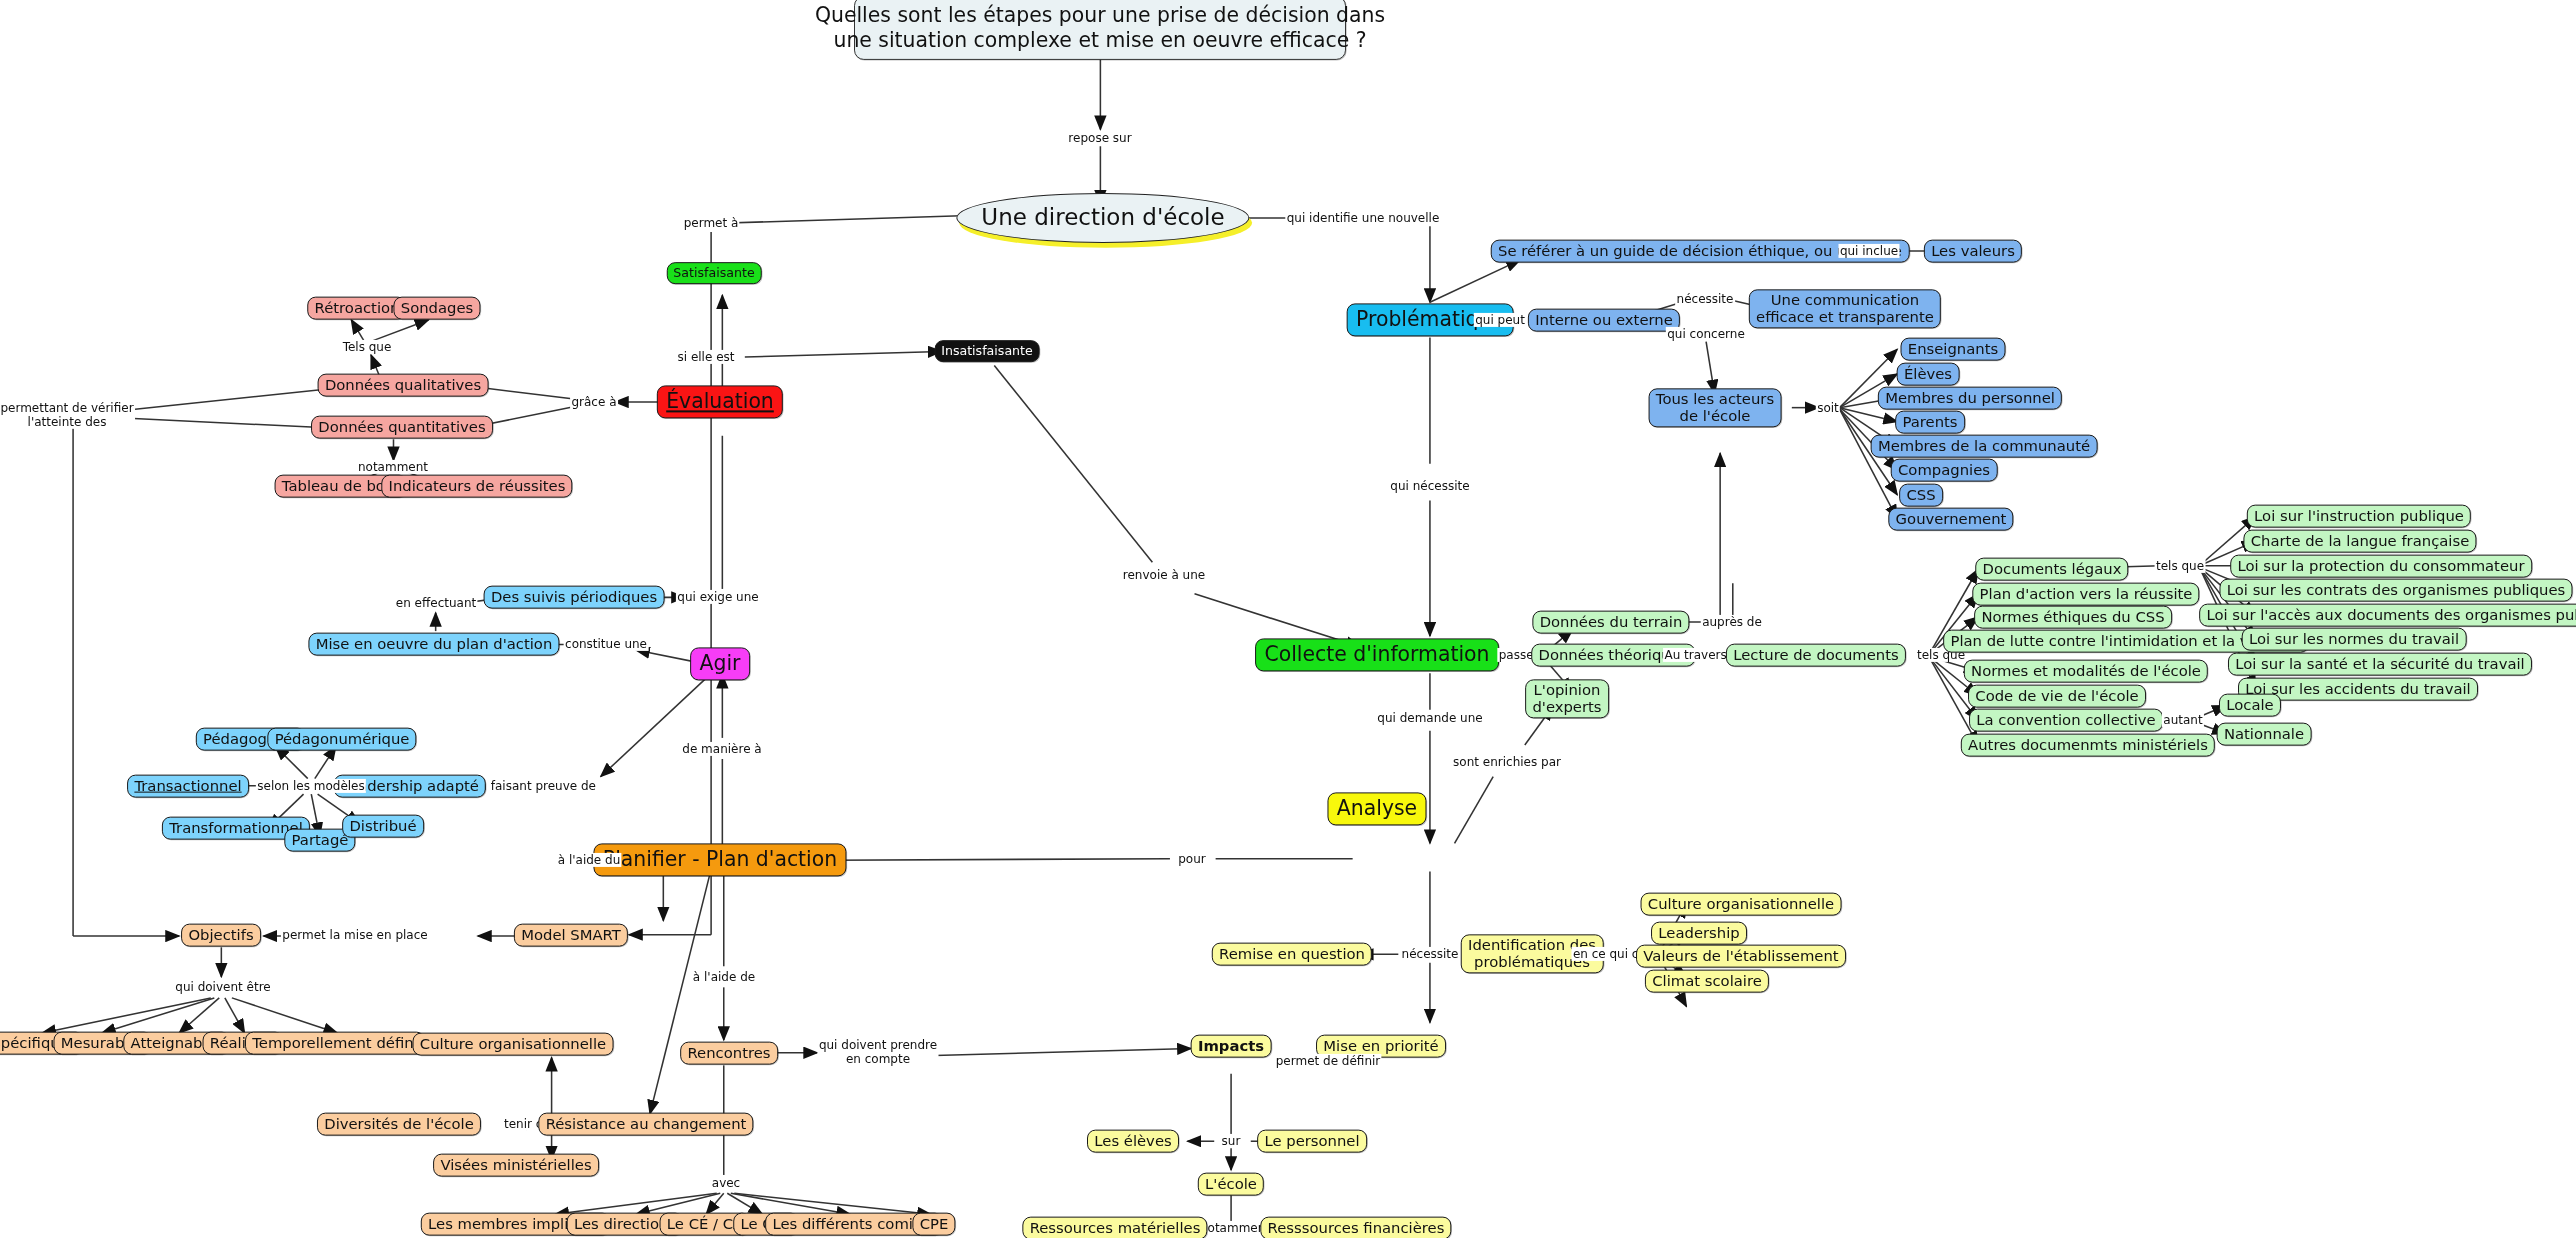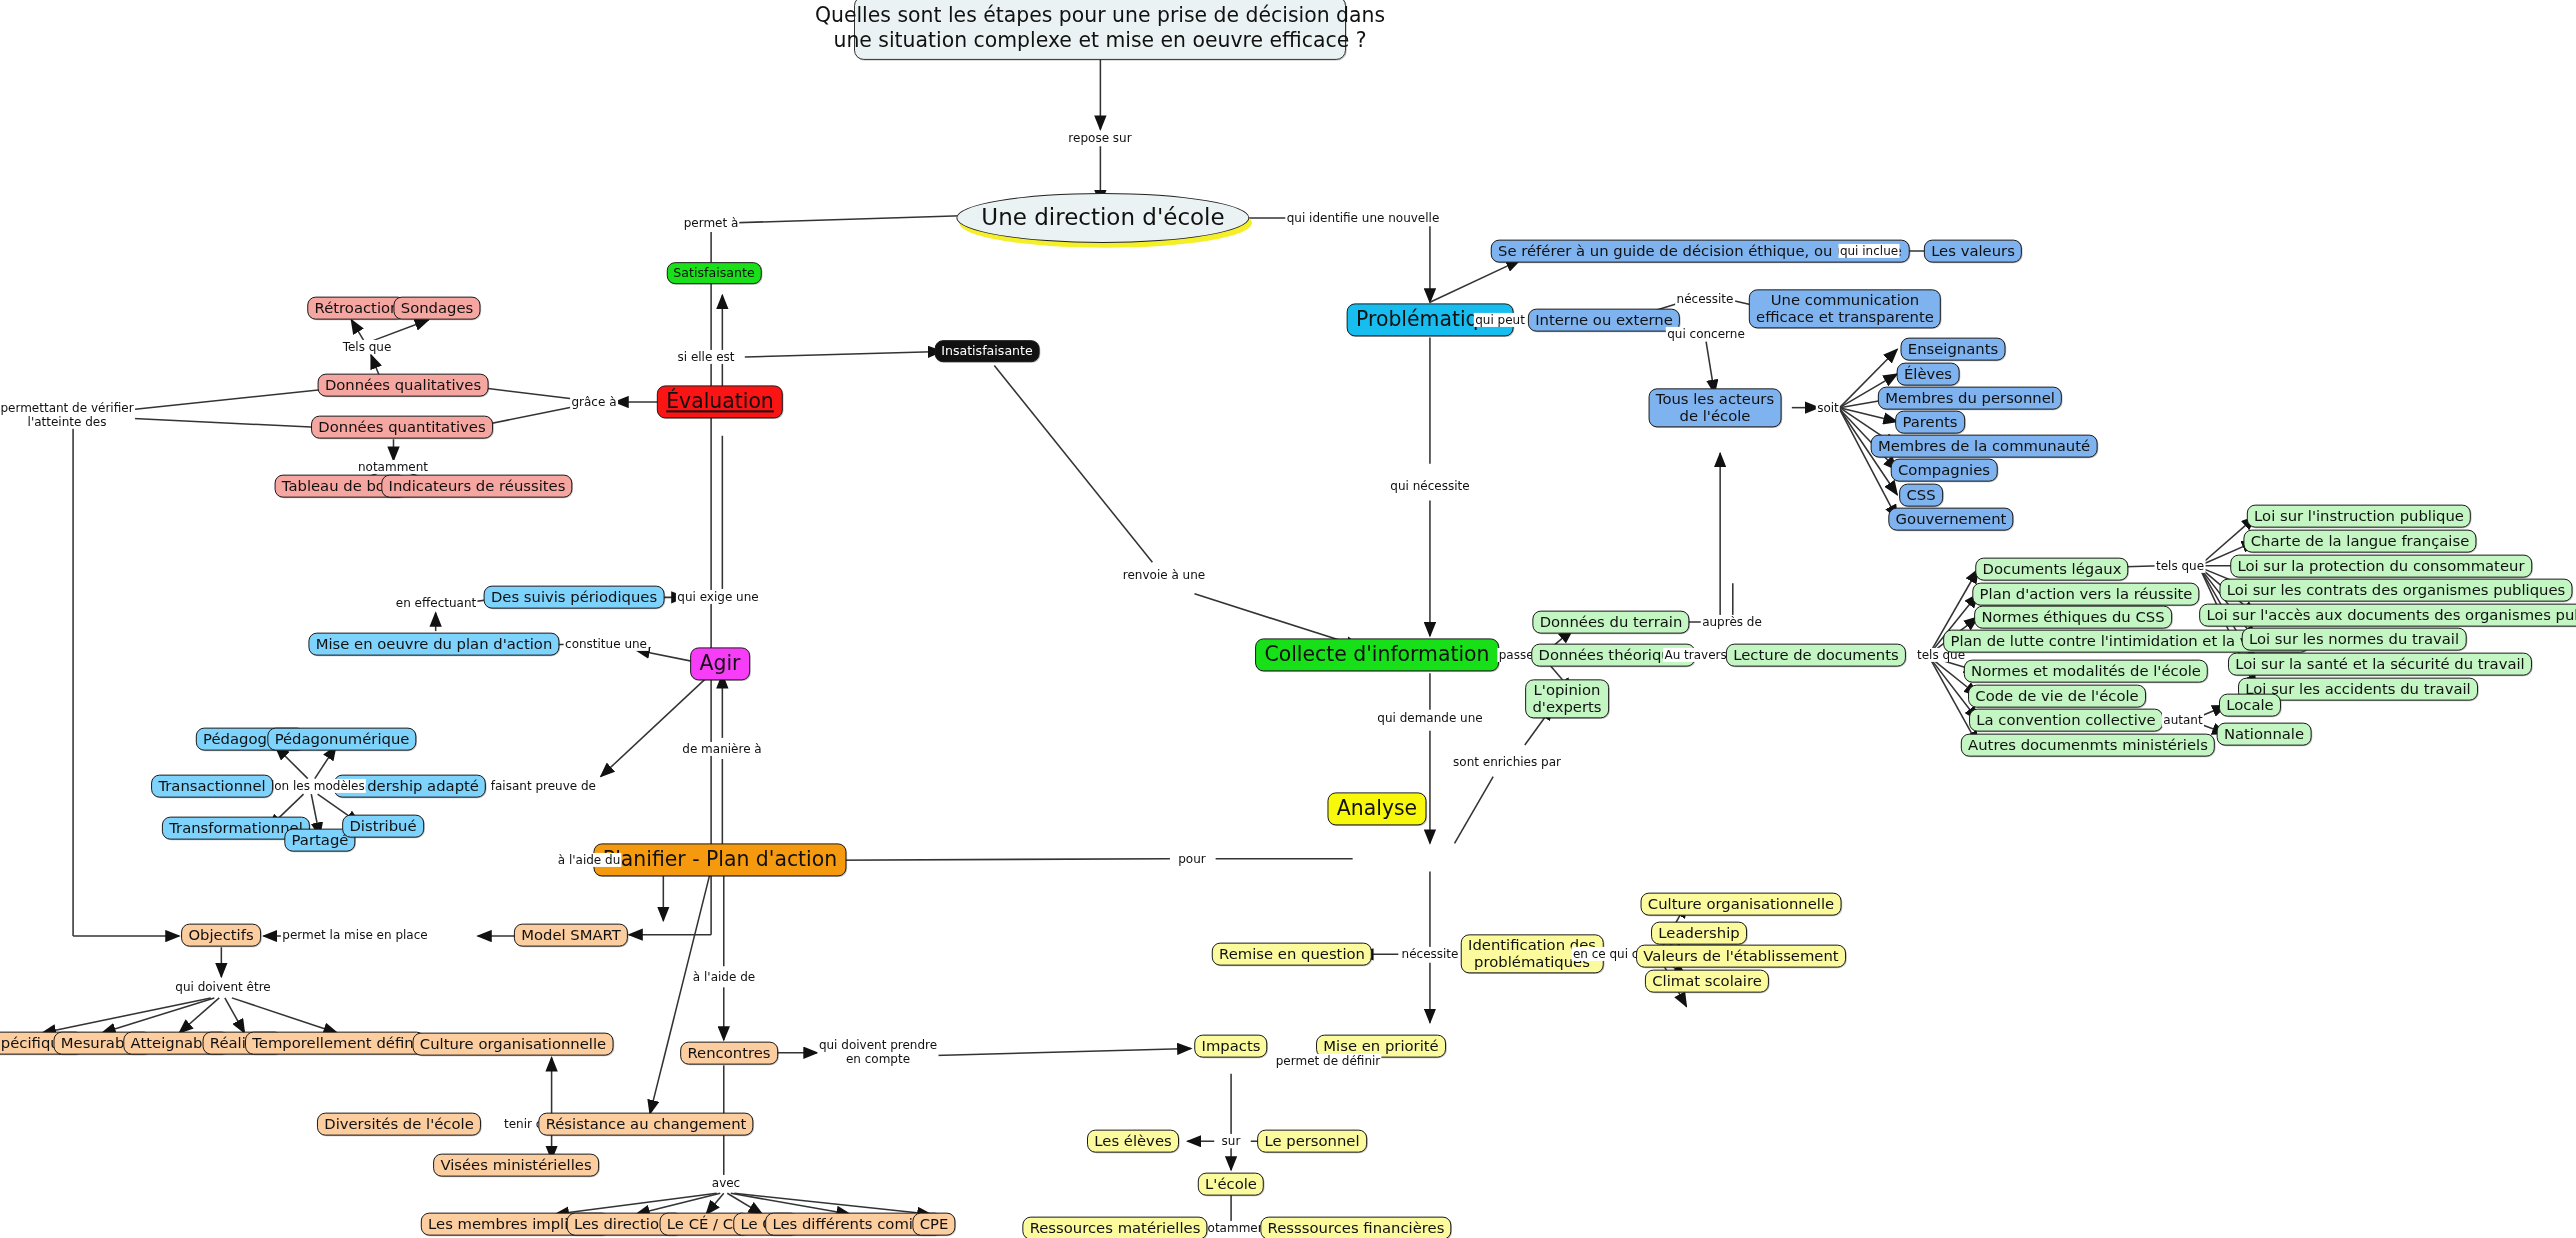--- a/index.html
+++ b/index.html
@@ -350,21 +350,21 @@
 problématiques</div>
 
   <div class="elabel" style="left:1630px;top:954px;">en ce qui concerne</div>
   <div class="node c-yellow sz-m" style="left:1741px;top:904px;">Culture organisationnelle</div>
   <div class="node c-yellow sz-m" style="left:1699px;top:933px;">Leadership</div>
   <div class="node c-yellow sz-m" style="left:1741px;top:956px;">Valeurs de l'établissement</div>
   <div class="node c-yellow sz-m" style="left:1707px;top:981px;">Climat scolaire</div>
 
   <div class="node c-yellow sz-m" style="left:1381px;top:1046px;">Mise en priorité</div>
   <div class="elabel" style="left:1328px;top:1061px;">permet de définir</div>
-  <div class="node c-yellow sz-m" style="left:1231px;top:1046px;">Impacts</div>
+  <div class="node c-yellow sz-m" style="left:1231px;top:1046px;font-weight:bold;">Impacts</div>
 
   <div class="elabel" style="left:1231px;top:1141px;">sur</div>
   <div class="node c-yellow sz-m" style="left:1133px;top:1141px;">Les élèves</div>
   <div class="node c-yellow sz-m" style="left:1312px;top:1141px;">Le personnel</div>
   <div class="node c-yellow sz-m" style="left:1231px;top:1184px;">L'école</div>
 
   <div class="elabel" style="left:1235px;top:1228px;">notamment</div>
   <div class="node c-yellow sz-m" style="left:1115px;top:1228px;">Ressources matérielles</div>
   <div class="node c-yellow sz-m" style="left:1356px;top:1228px;">Resssources financières</div>
 
@@ -406,21 +406,21 @@
   <div class="elabel" style="left:722px;top:749px;">de manière à</div>
 
   <div class="node hub c-pink-hub" style="left:720px;top:664px;">Agir</div>
 
   <div class="elabel" style="left:534px;top:786px;">en faisant preuve de</div>
   <div class="node c-pink sz-m" style="left:410px;top:786px;">Leadership adapté</div>
   <div class="elabel" style="left:311px;top:786px;">selon les modèles</div>
 
   <div class="node c-pink sz-m" style="left:251px;top:739px;">Pédagogique</div>
   <div class="node c-pink sz-m" style="left:342px;top:739px;">Pédagonumérique</div>
-  <div class="node c-pink sz-m" style="left:212px;top:786px;">Transactionnel</div>
+  <div class="node c-pink sz-m" style="left:188px;top:786px;text-decoration:underline;">Transactionnel</div>
   <div class="node c-pink sz-m" style="left:236px;top:828px;">Transformationnel</div>
   <div class="node c-pink sz-m" style="left:320px;top:840px;">Partagé</div>
   <div class="node c-pink sz-m" style="left:383px;top:826px;">Distribué</div>
 
   <div class="elabel" style="left:606px;top:644px;">constitue une</div>
   <div class="node c-pink sz-m" style="left:434px;top:644px;">Mise en oeuvre du plan d'action</div>
   <div class="elabel" style="left:436px;top:603px;">en effectuant</div>
   <div class="node c-pink sz-m" style="left:574px;top:597px;">Des suivis périodiques</div>
   <div class="elabel" style="left:718px;top:597px;">qui exige une</div>
 

